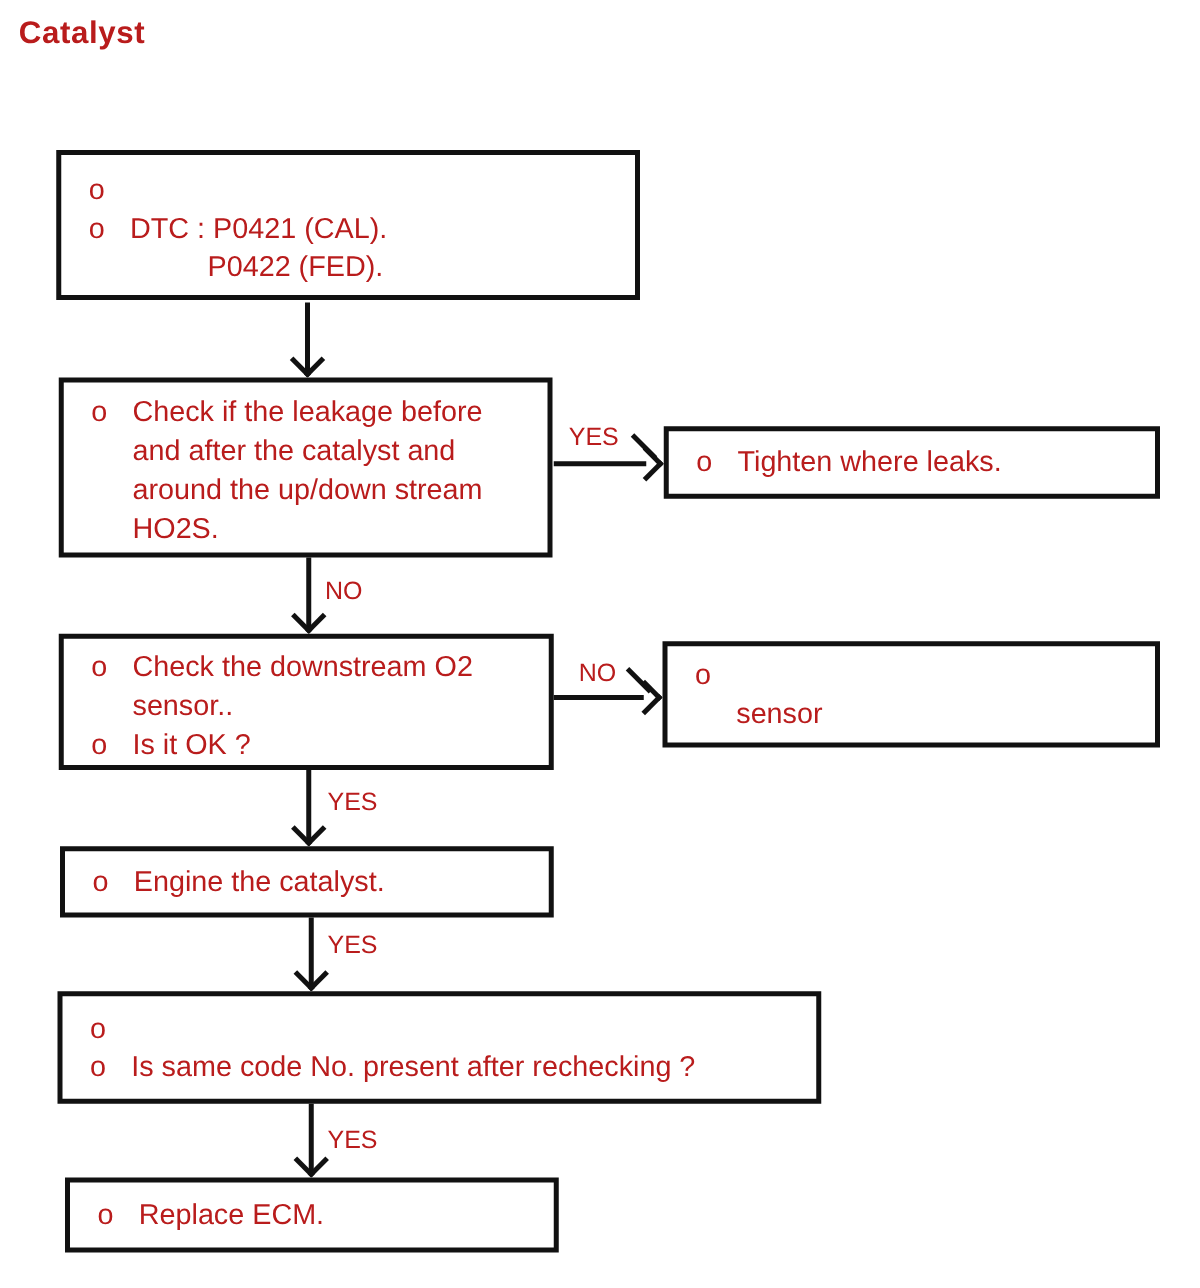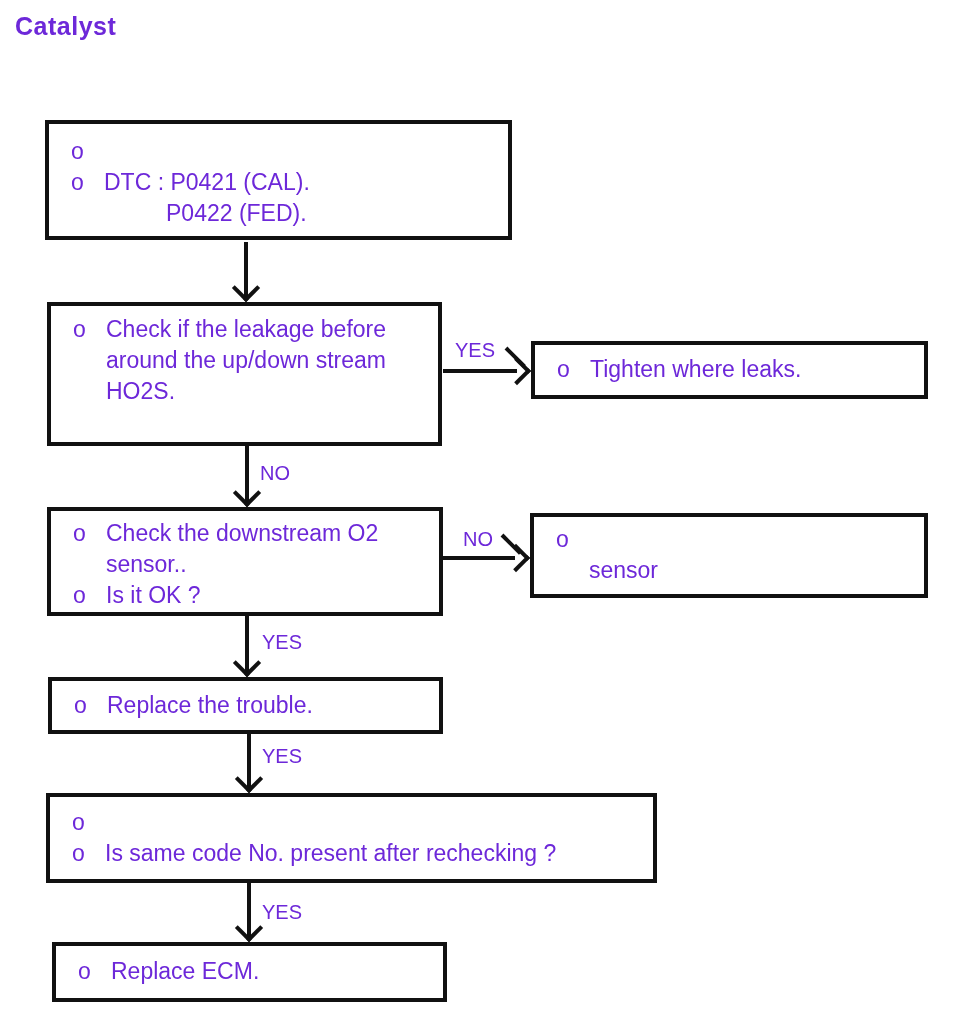--- a/index.html
+++ b/index.html
@@ -1,18 +1,18 @@
 <!DOCTYPE html>
 <html><head>
 <meta charset="utf-8">
 <style>
   html, body { margin:0; padding:0; background:#ffffff; }
   .canvas {
     position:relative; width:960px; height:1030px;
-    background:#ffffff; color:#6d28d9;
+    background:#ffffff; color:#b91c1c;
     font-family:"Liberation Sans", sans-serif;
     overflow:hidden;
   }
   .page-title {
     position:absolute; left:15px; top:12px; margin:0;
     font-size:25px; font-weight:bold; letter-spacing:0.5px;
   }
   .fbox {
     position:absolute; box-sizing:border-box;
     border:4px solid #111111; background:#ffffff;
@@ -63,20 +63,24 @@
   <div class="vline" style="left:244px; top:242px; height:56px;"></div>
   <div class="head-down" style="left:236px; top:278px;"></div>
 
   <div class="fbox" style="left:47px; top:302px; width:395px; height:144px; padding-top:8px;">
     <div class="line">
       <span class="bullet">o</span>
       <span class="txt">Check if the leakage before</span>
     </div>
     <div class="line">
       <span class="bullet"></span>
+      <span class="txt">and after the catalyst and</span>
+    </div>
+    <div class="line">
+      <span class="bullet"></span>
       <span class="txt">around the up/down stream</span>
     </div>
     <div class="line">
       <span class="bullet"></span>
       <span class="txt">HO2S.</span>
     </div>
   </div>
 
   <span class="alabel" style="left:455px; top:338px;">YES</span>
   <div class="hline" style="left:443px; top:369px; width:74px;"></div>
@@ -124,21 +128,21 @@
     </div>
   </div>
 
   <div class="vline" style="left:245px; top:616px; height:57px;"></div>
   <span class="alabel" style="left:262px; top:630px;">YES</span>
   <div class="head-down" style="left:237px; top:653px;"></div>
 
   <div class="fbox" style="left:48px; top:677px; width:395px; height:57px; padding-top:9px;">
     <div class="line">
       <span class="bullet">o</span>
-      <span class="txt">Replace the trouble.</span>
+      <span class="txt">Engine the catalyst.</span>
     </div>
   </div>
 
   <div class="vline" style="left:247px; top:734px; height:55px;"></div>
   <span class="alabel" style="left:262px; top:744px;">YES</span>
   <div class="head-down" style="left:239px; top:769px;"></div>
 
   <div class="fbox" style="left:46px; top:793px; width:611px; height:90px; padding-top:10px;">
     <div class="line">
       <span class="bullet">o</span>

